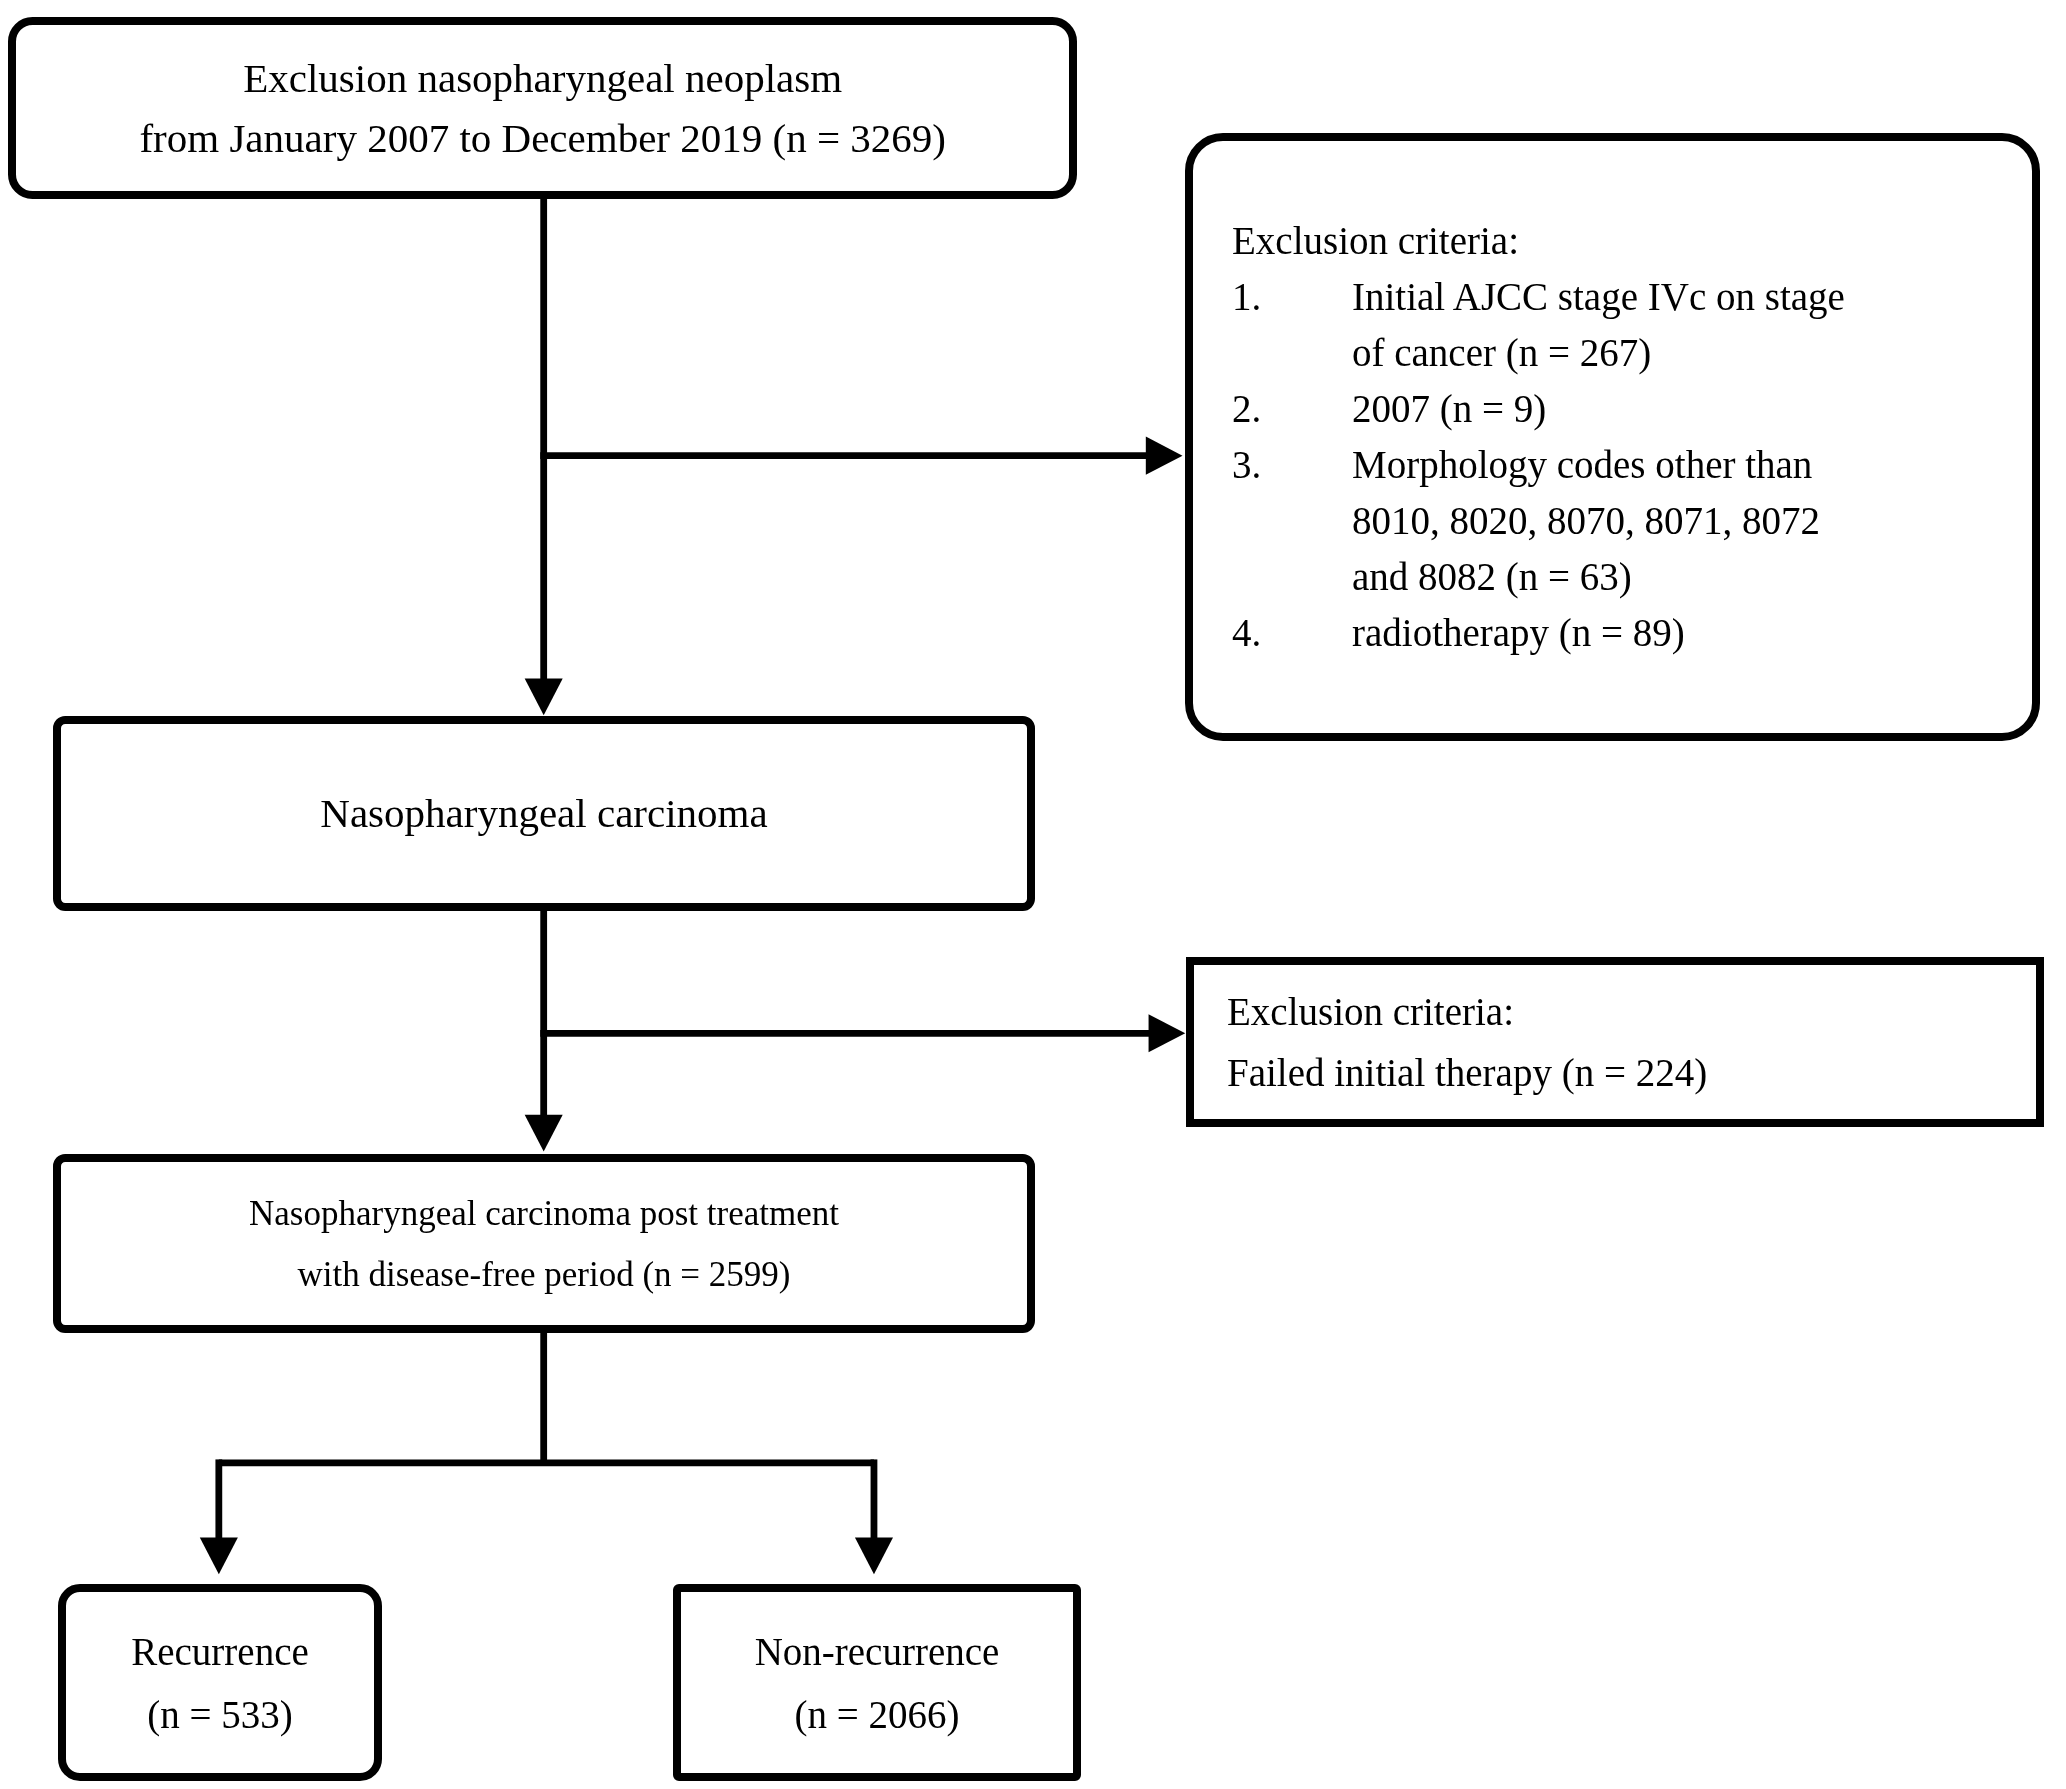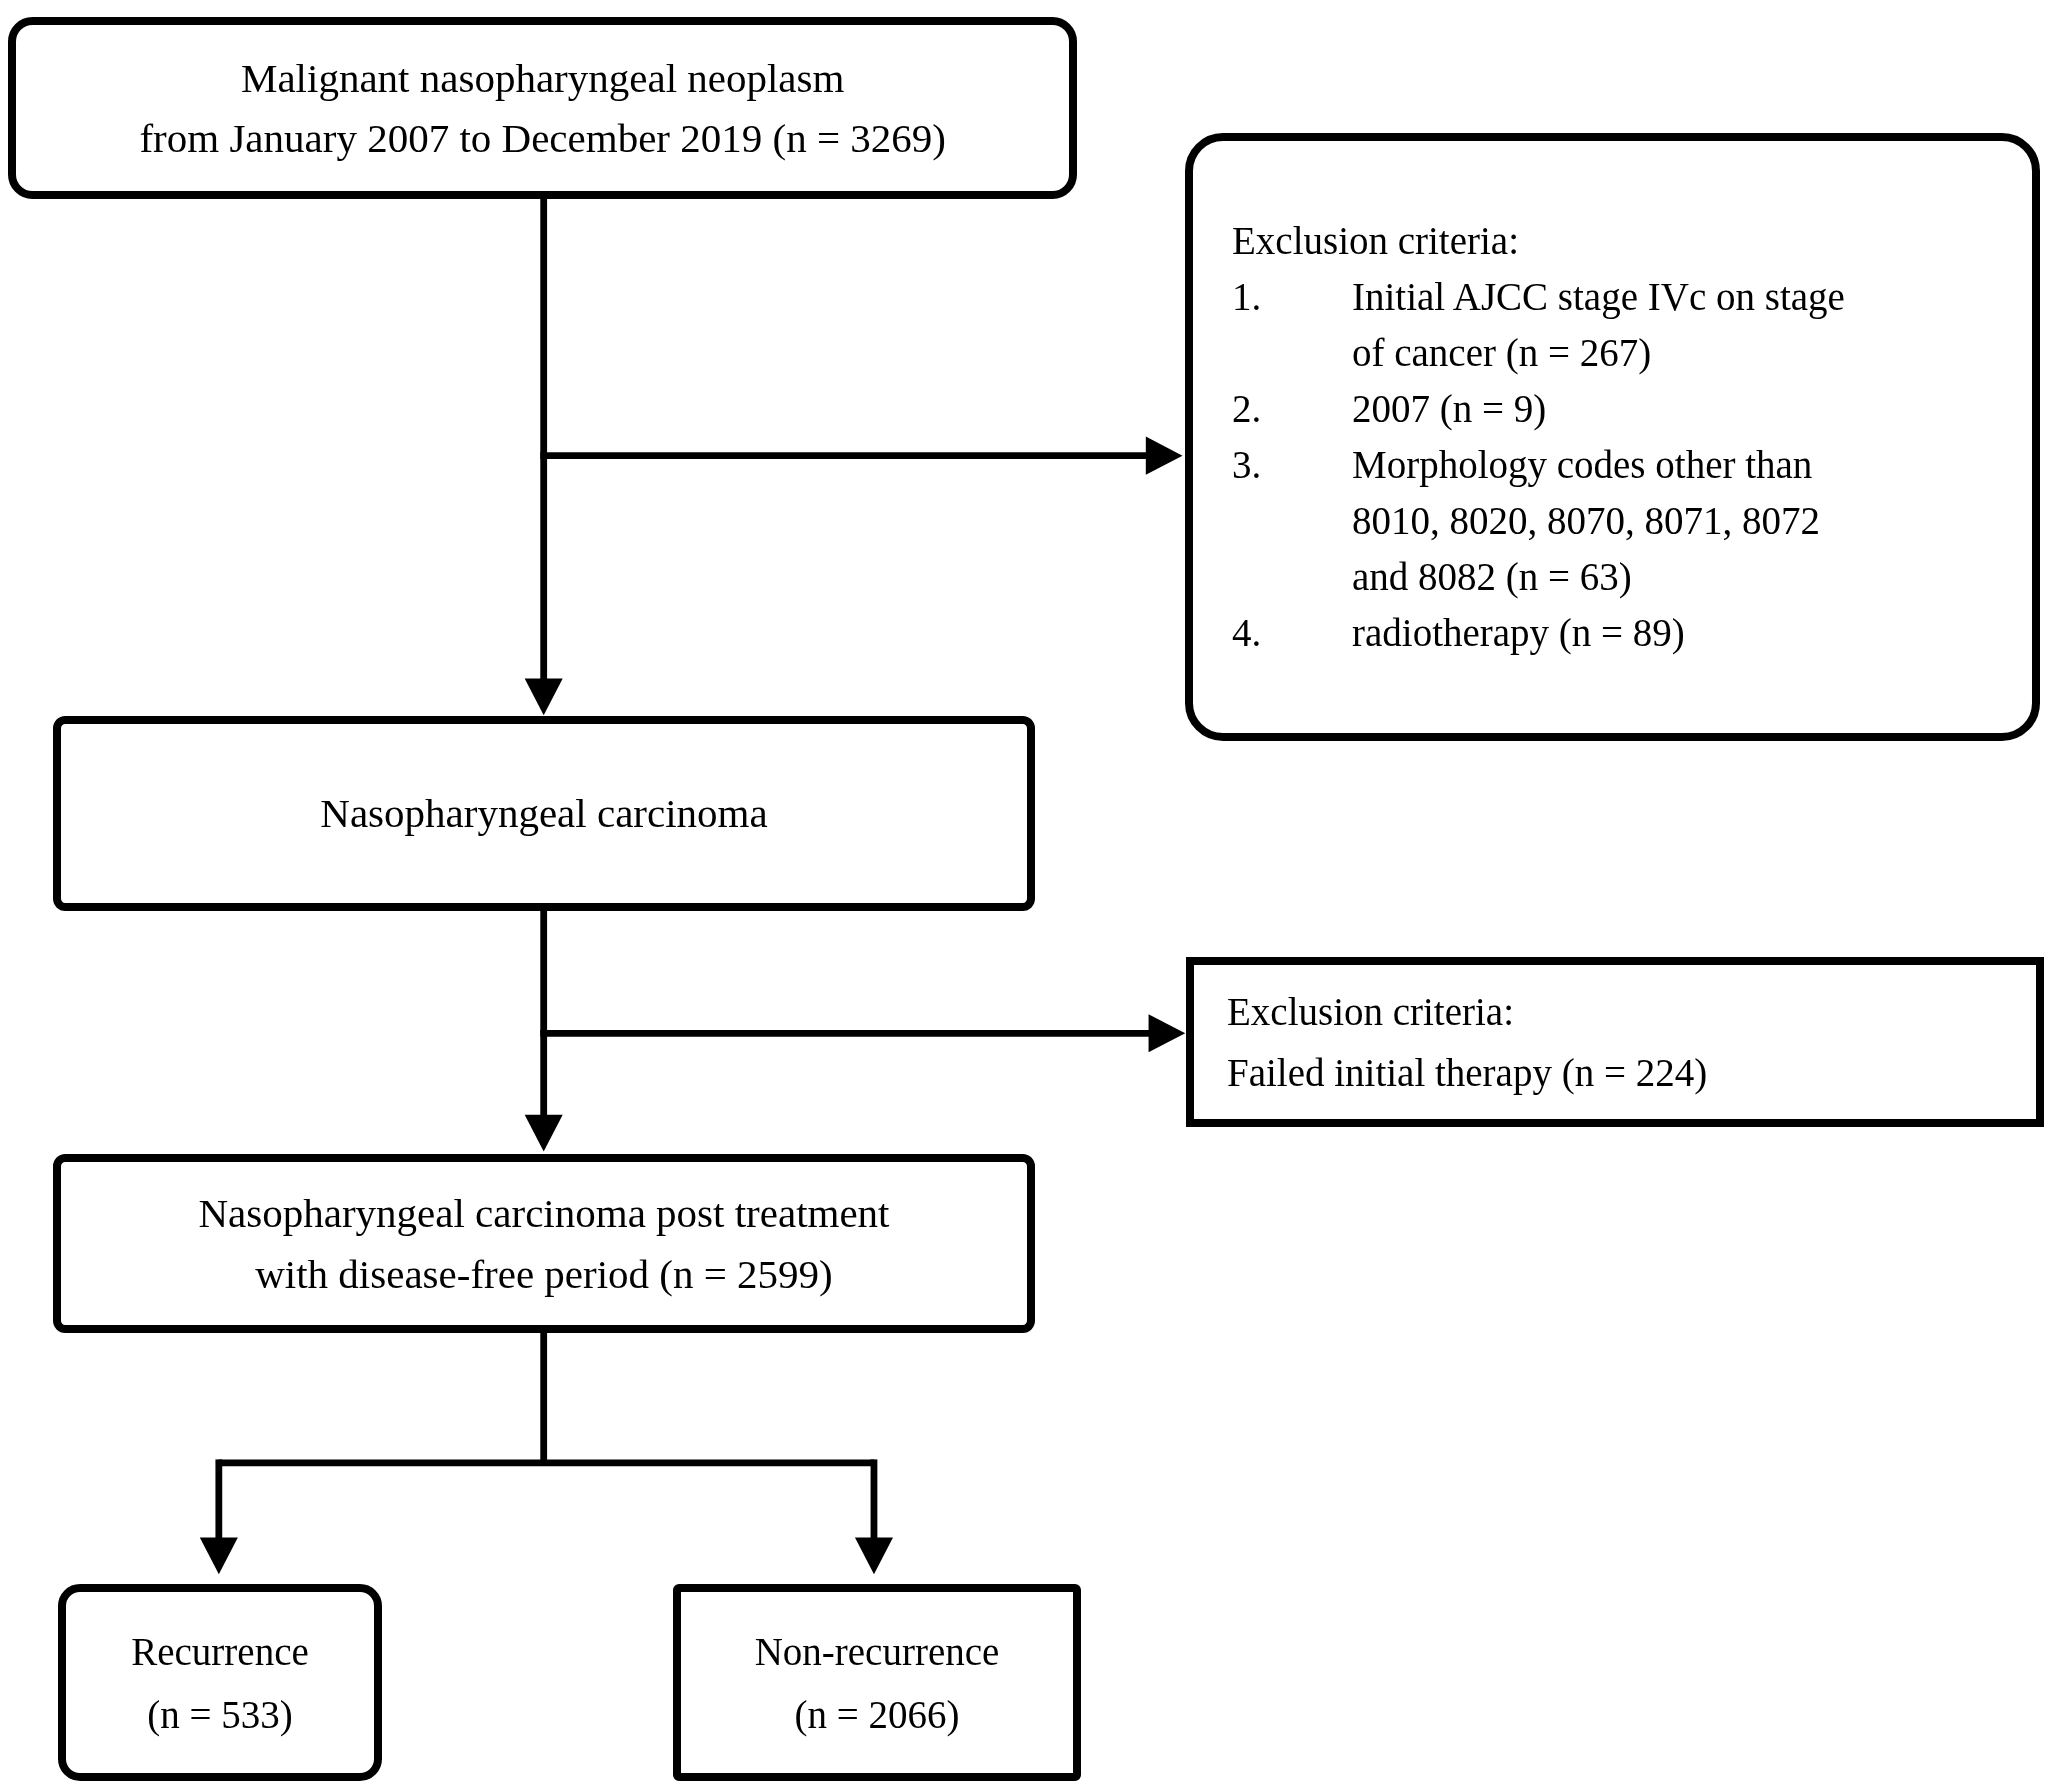--- a/index.html
+++ b/index.html
@@ -36,21 +36,21 @@
     font-size: 41px; line-height: 60px;
   }
   .box-post-treatment {
     left: 53px; top: 716px; width: 982px; height: 195px;
     border-radius: 12.2px;
     font-size: 41px; line-height: 61px;
   }
   .box-disease-free {
     left: 53px; top: 1154px; width: 982px; height: 179px;
     border-radius: 12.2px;
-    font-size: 41px; line-height: 61px;
+    font-size: 35px; line-height: 61px;
   }
   .box-recurrence {
     left: 58px; top: 1584px; width: 324px; height: 197px;
     border-radius: 22px;
     font-size: 39px; line-height: 63px; text-align: center;
   }
   .box-non-recurrence {
     left: 673px; top: 1584px; width: 408px; height: 197px;
     border-radius: 6px;
     font-size: 39px; line-height: 63px;
@@ -100,21 +100,21 @@
       <line x1="800" y1="1960" x2="800" y2="2152"></line>
       <line x1="322" y1="2152" x2="1286" y2="2152"></line>
       <line x1="322" y1="2147" x2="322" y2="2264"></line>
       <polygon points="294,2262 350,2262 322,2316"></polygon>
       <line x1="1286" y1="2147" x2="1286" y2="2264"></line>
       <polygon points="1258,2262 1314,2262 1286,2316"></polygon>
     </g>
   </svg>
 
   <div class="box box-source centered">
-    <span class="l">Malignant nasopharyngeal neoplasm</span>
+    <span class="l">Exclusion nasopharyngeal neoplasm</span>
     <span class="l">from January 2007 to December 2019 (n = 3269)</span>
   </div>
 
   <div class="box box-exclusion-1">
     <div class="excl-header">Exclusion criteria:</div>
     <div class="excl-item">
       <span class="num">1.</span>
       <span class="itxt">
         <span class="l">Initial AJCC stage IVc on stage</span>
         <span class="l">of cancer (n = 267)</span>

